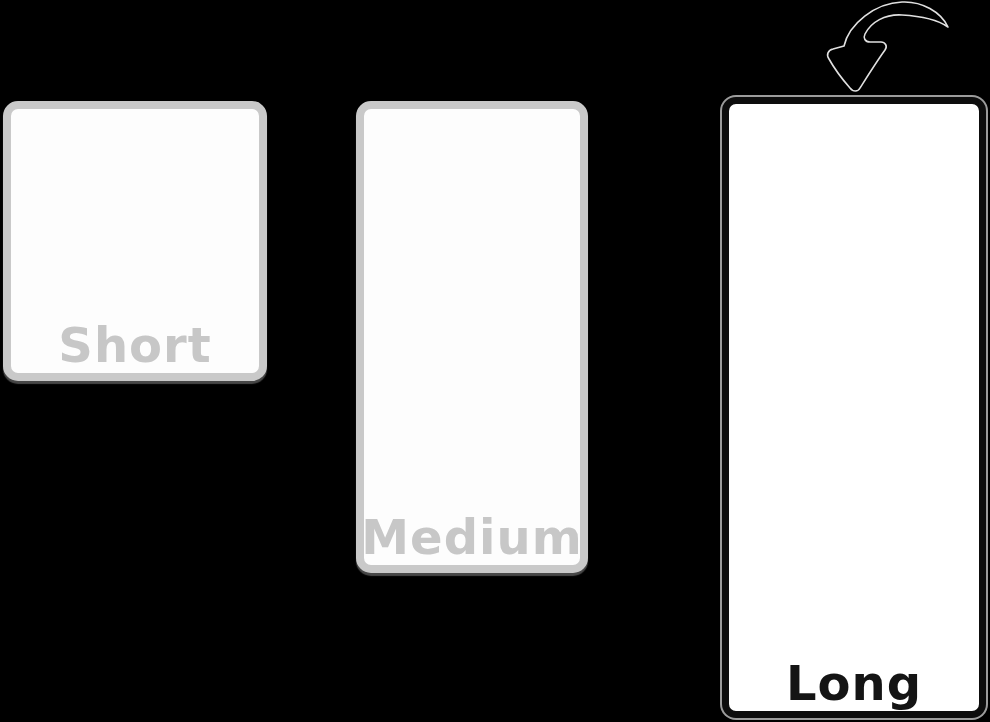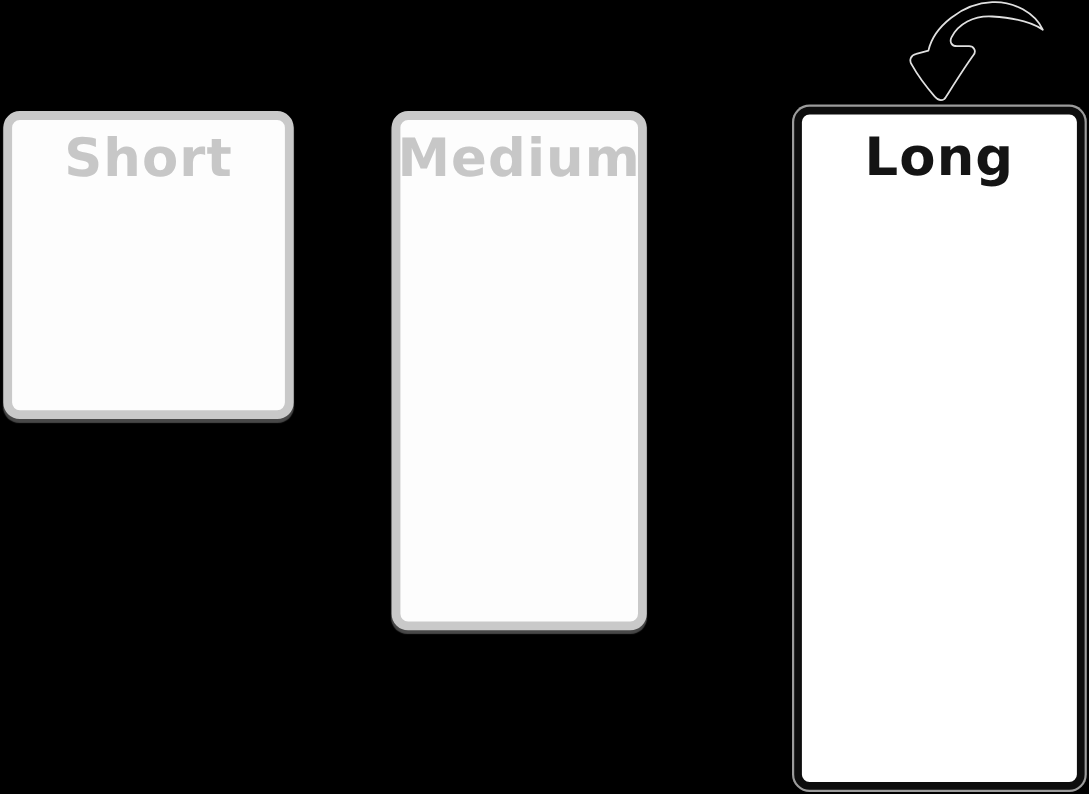--- a/index.html
+++ b/index.html
@@ -18,21 +18,21 @@
     position: absolute;
     inset: 0;
   }
   .card {
     position: absolute;
     box-sizing: border-box;
     background: #fdfdfd;
     border-radius: 15px;
     display: flex;
     justify-content: center;
-    align-items: flex-start;
+    align-items: flex-end;
   }
   .card-label {
     font-weight: bold;
     font-size: 48px;
     letter-spacing: 1px;
     line-height: 1.15;
     user-select: none;
   }
   .card-short {
     left: 3px;

